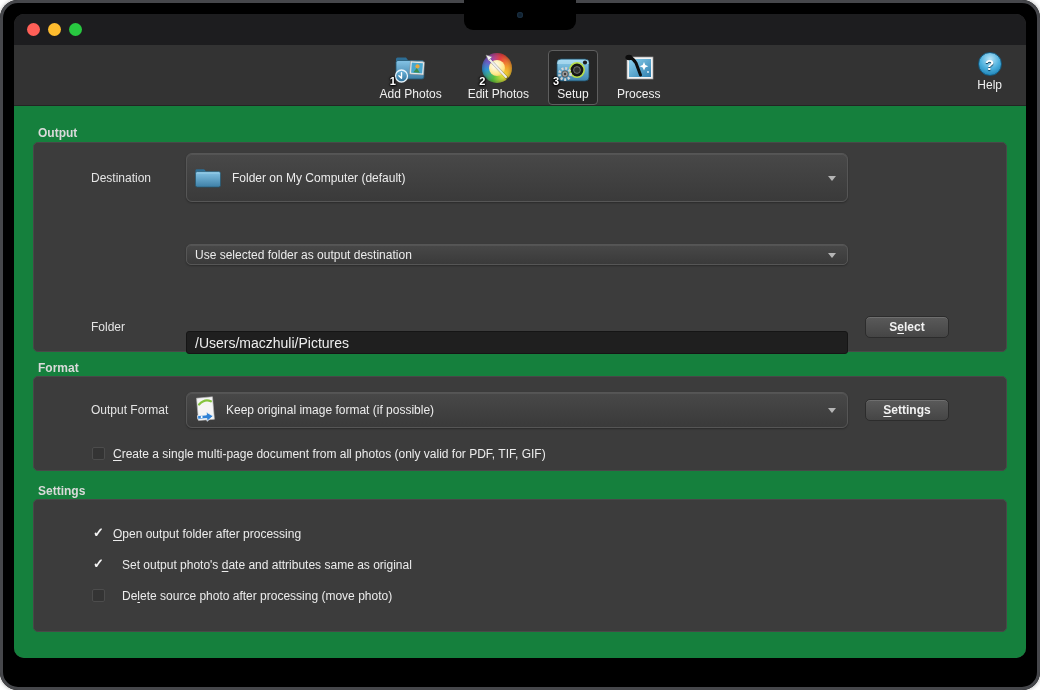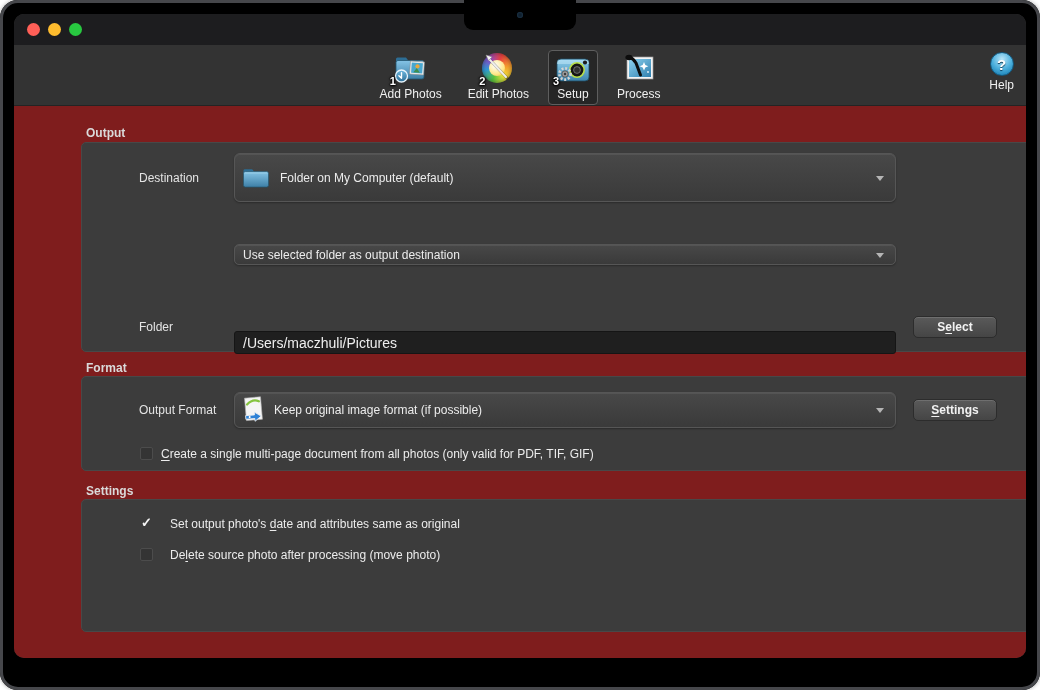--- a/index.html
+++ b/index.html
@@ -31,34 +31,34 @@
 
   
   .toolbar { height:61px; background:#333333; border-bottom:1px solid #242424;
              display:flex; justify-content:center; gap:12px; padding-top:5px; position:relative; flex:0 0 auto; }
   .tool-item { display:flex; flex-direction:column; align-items:center; padding:2px 7px 3px; border-radius:4px; }
   .tool-item.selected { background:rgba(0,0,0,.25); border:1px solid #5e5e5e; padding:1px 6px 2px; }
   .tool-icon { position:relative; height:33px; display:flex; align-items:center; }
   .tool-label { margin-top:2px; color:#f0f0f0; }
   .badge { position:absolute; left:-2px; bottom:-2px; color:#fff; font-size:11px; font-weight:bold;
            text-shadow:0 1px 2px #000, 1px 0 2px #000, -1px 0 2px #000; }
-  .help-item { position:absolute; right:12px; top:7px; display:flex; flex-direction:column; align-items:center; }
+  .help-item { position:absolute; right:24px; top:7px; display:flex; flex-direction:column; align-items:center; }
   .help-icon { width:24px; height:24px; border-radius:50%;
                background: radial-gradient(circle at 50% 28%, #b9e5f8, #4db0dd 50%, #1f85b8 85%);
                border:1px solid #14587d; display:flex; align-items:center; justify-content:center; }
   .help-icon::before { content:"?"; color:#fff; font-weight:bold; font-size:15px; text-shadow:0 1px 1px #0a3a54; }
   .edit-circle { position:absolute; left:1px; top:1px; width:30px; height:30px; border-radius:50%;
                background: conic-gradient(from 20deg,#e84040,#f59b2d,#f2e43a,#58c23f,#2f9ad6,#8a4bc7,#e84040);
                box-shadow: inset 0 0 5px rgba(0,0,0,.45); }
   .edit-circle::after { content:""; position:absolute; left:7px; top:7px; width:16px; height:16px; border-radius:50%;
                background: radial-gradient(circle at 40% 35%, #ffffff, #ffe88a 60%, #f0b43a); }
   .overlay-svg { position:absolute; left:0; top:0; }
 
   
-  .content { flex:1; background:#7f1d1d; overflow:hidden;padding-left:48px; }
+  .content { flex:1; background:#15803d; overflow:hidden; }
   .section-title { font-weight:600; color:#dadada; margin-left:24px; height:14px; line-height:14px; }
   .st-output { margin-top:20px; margin-bottom:2px; }
   .st-format { margin-top:9px; margin-bottom:1px; }
   .st-settings { margin-top:13px; margin-bottom:1px; }
   .groupbox { margin:0 19px; width:974px; background:#3c3c3c; border:1px solid #484848; border-radius:5px; }
   .gb-output { height:210px; } .gb-format { height:95px; } .gb-settings { height:133px; }
 
   .form-row { display:flex; align-items:center; }
   .form-label { margin-left:57px; width:95px; color:#e4e4e4; }
 
@@ -268,20 +268,24 @@
 
             <div class="cb-row mt19">
               <span class="cb unchecked"></span>
               <span class="cb-label"><span></span><span class="u">C</span><span>reate a single multi-page document from all photos (only valid for PDF, TIF, GIF)</span></span>
             </div>
           </div>
 
           <div class="section-title st-settings">Settings</div>
           <div class="groupbox gb-settings">
 
+            <div class="cb-row mt27">
+              <span class="cb checked"></span>
+              <span class="cb-label"><span></span><span class="u">O</span><span>pen output folder after processing</span></span>
+            </div>
 
             <div class="cb-row mt17">
               <span class="cb checked"></span>
               <span class="cb-label"><span>Set output photo's </span><span class="u">d</span><span>ate and attributes same as original</span></span>
             </div>
 
             <div class="cb-row mt17">
               <span class="cb unchecked"></span>
               <span class="cb-label"><span>De</span><span class="u">l</span><span>ete source photo after processing (move photo)</span></span>
             </div>

